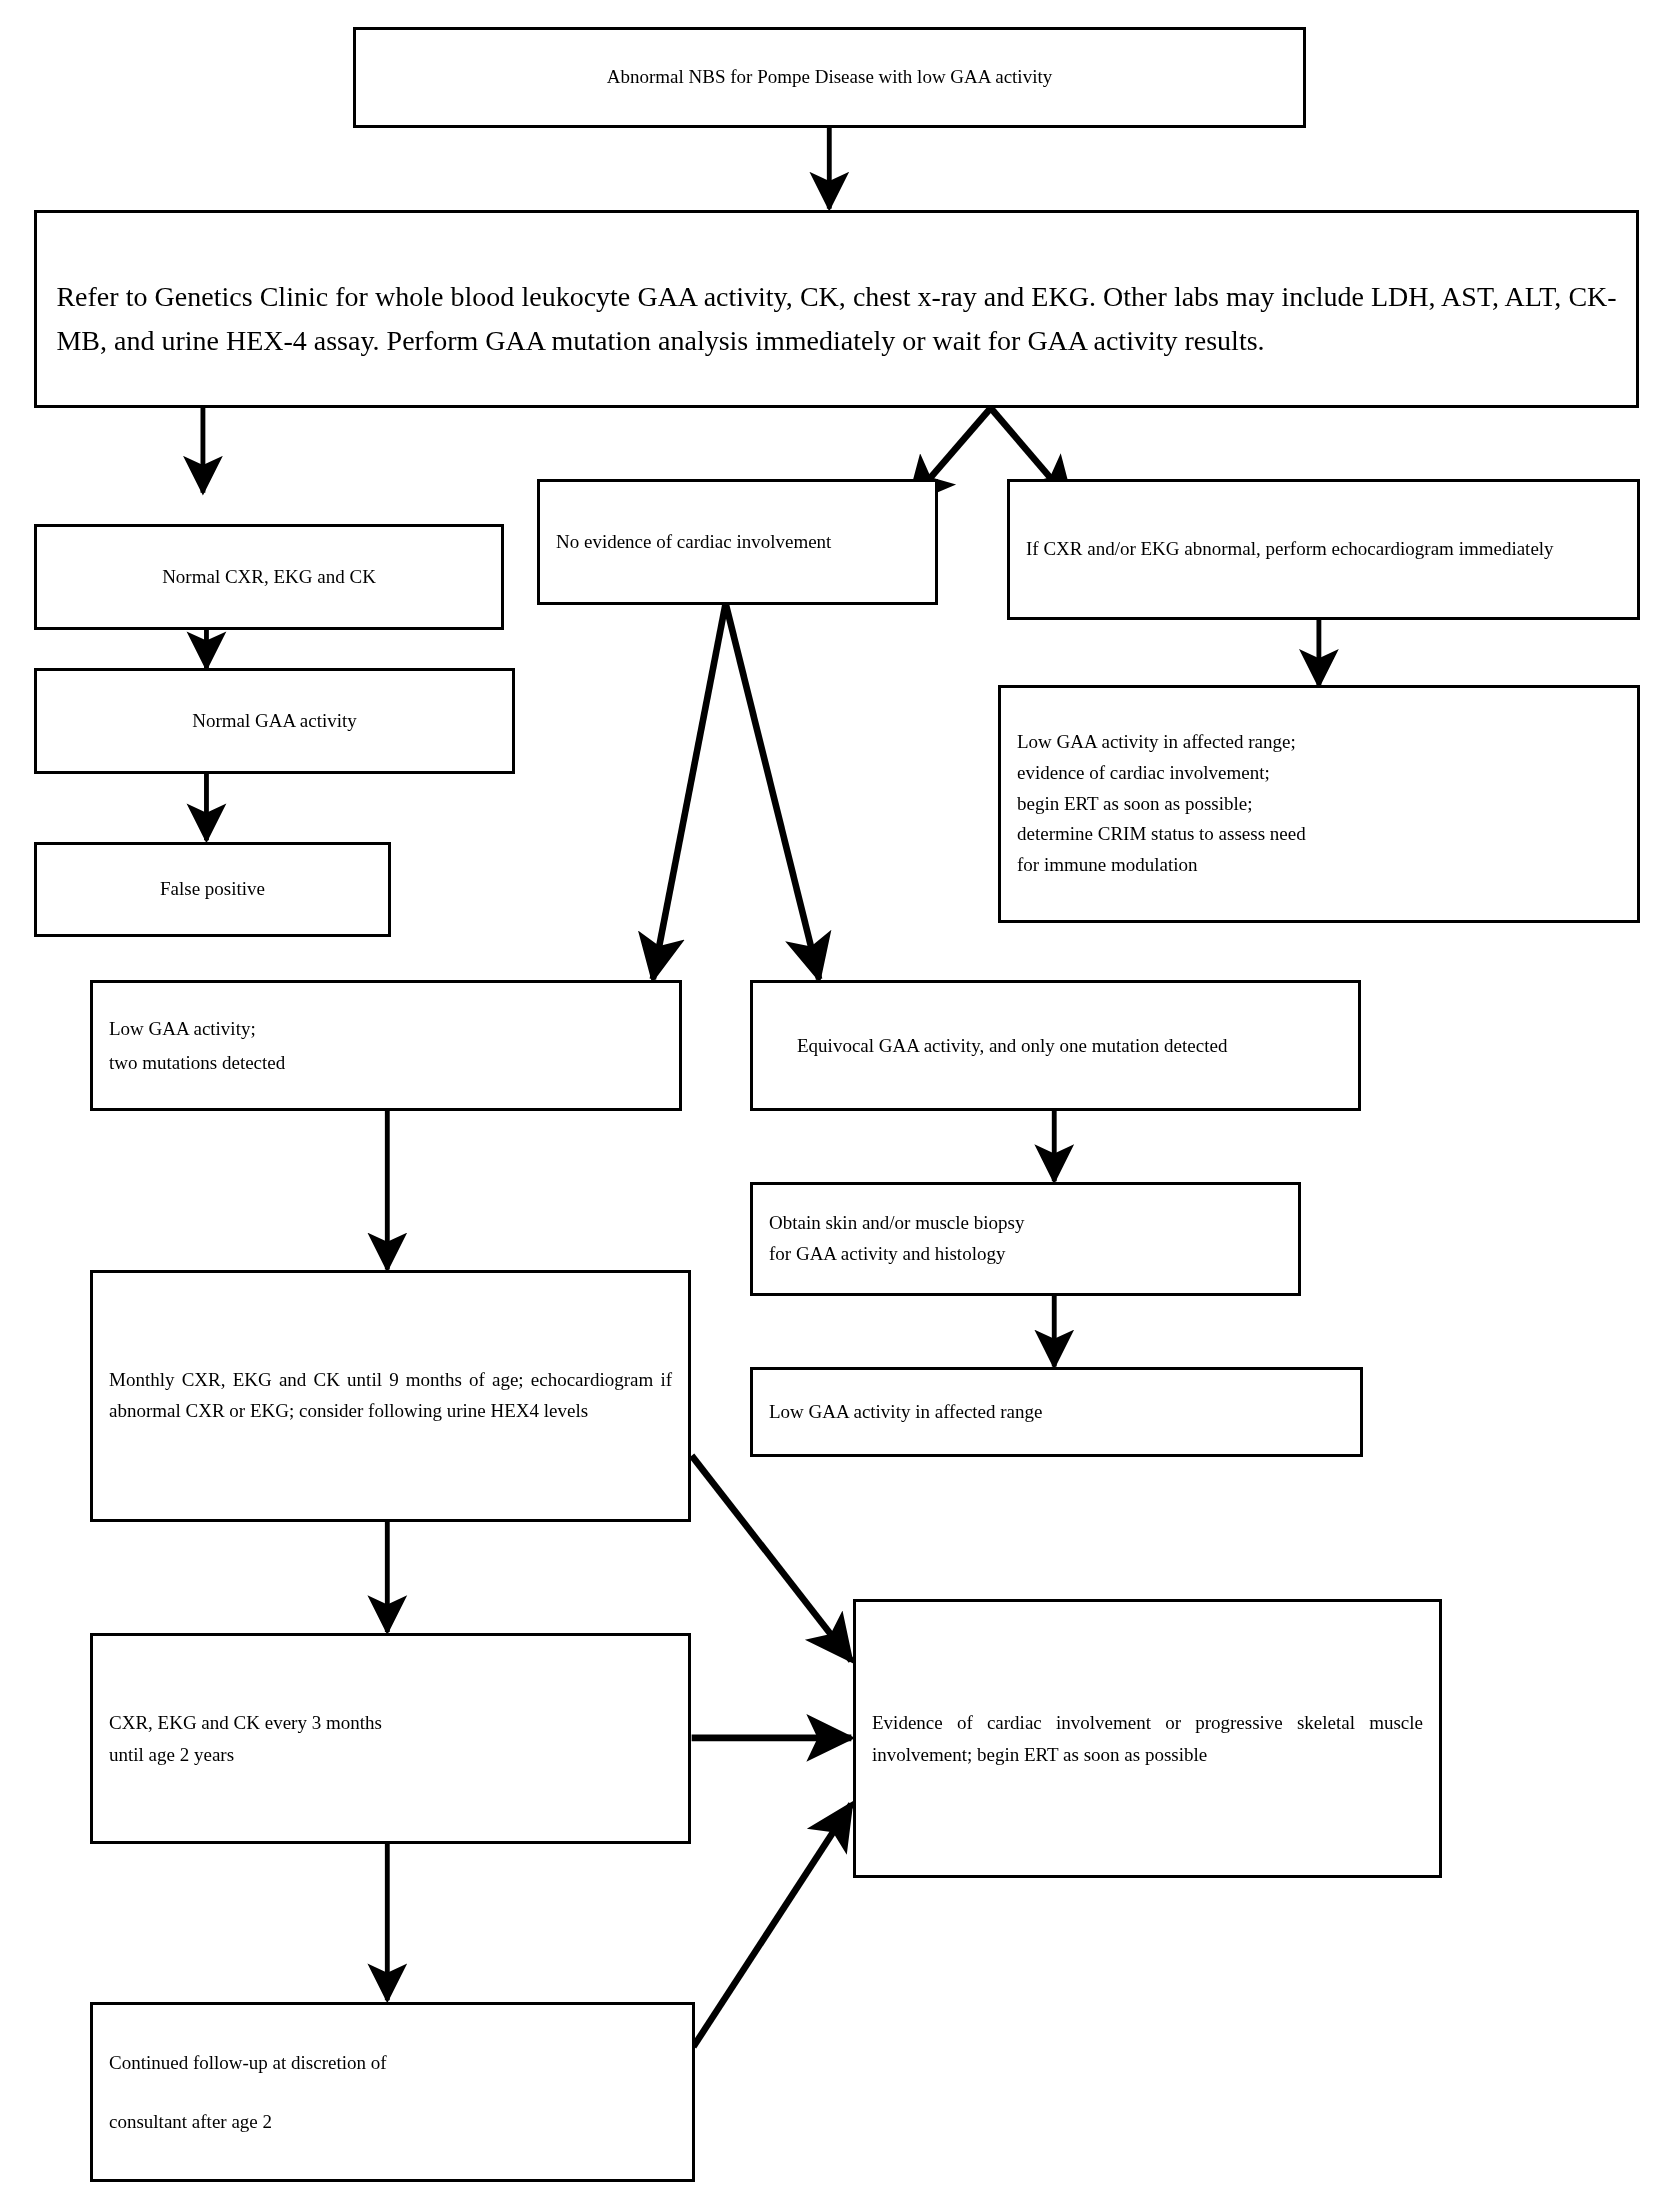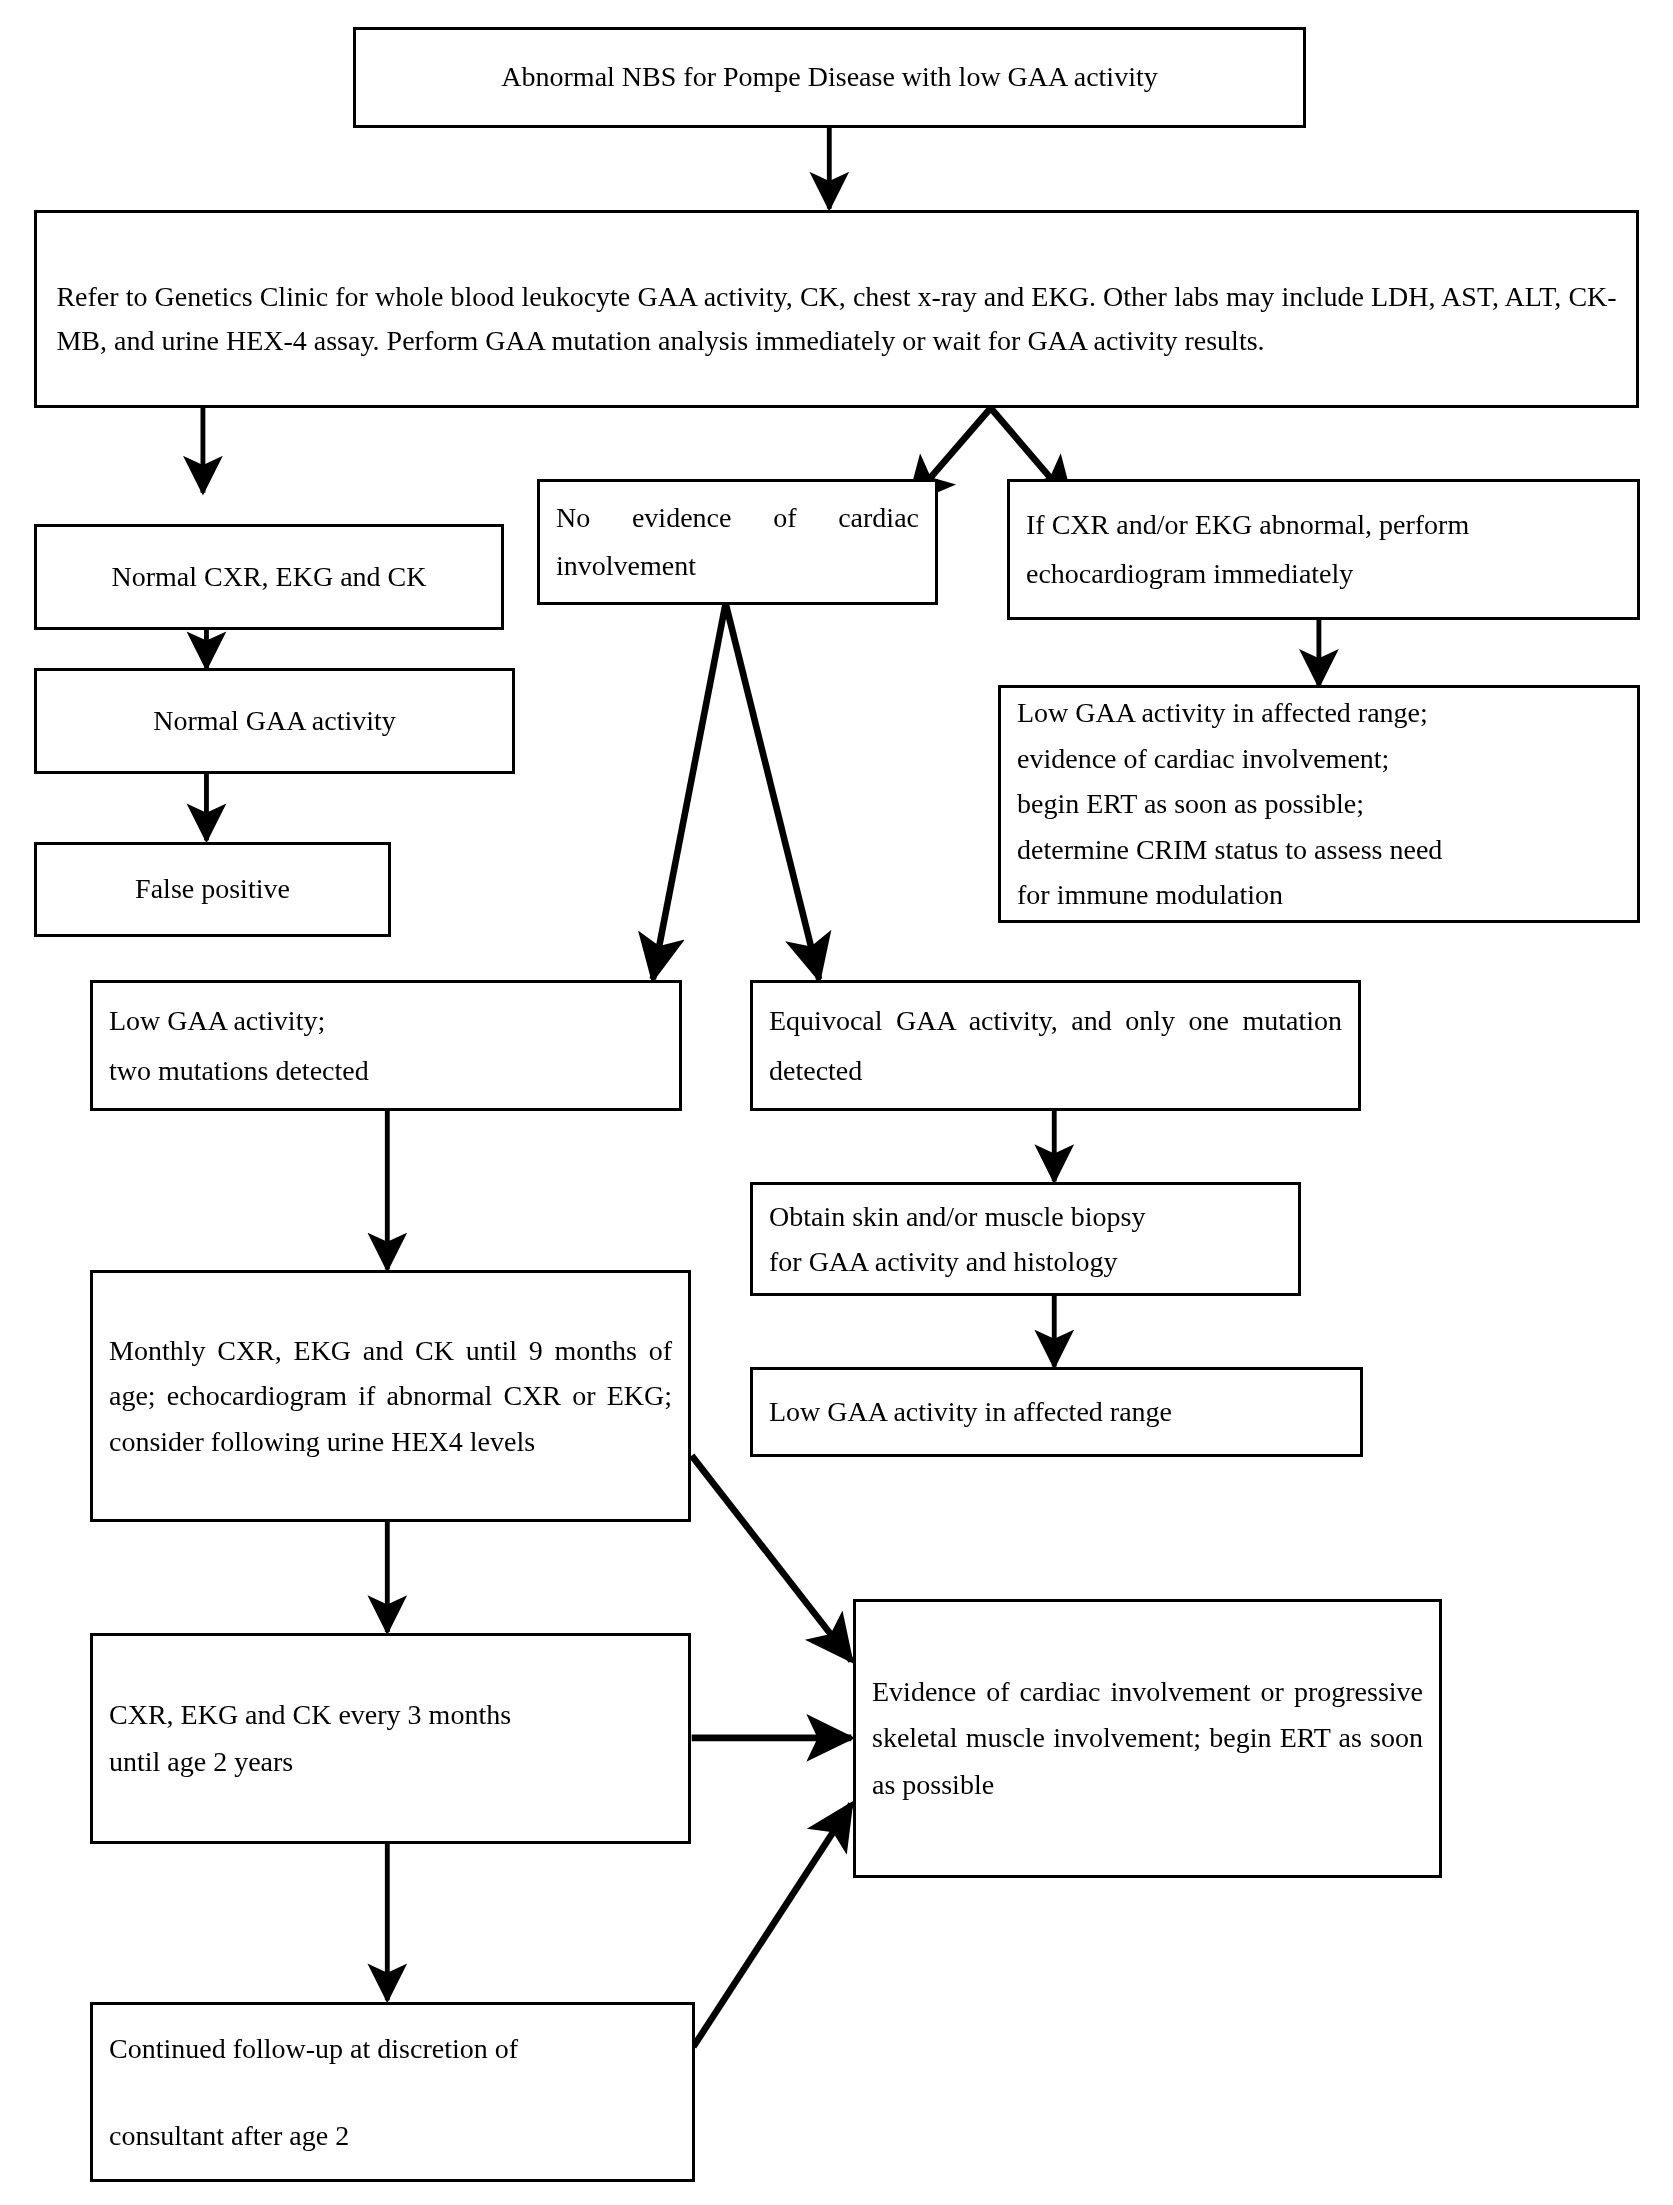--- a/index.html
+++ b/index.html
@@ -22,21 +22,21 @@
     border: 3.5px solid #000000;
     background: #ffffff;
     display: flex;
     align-items: center;
     z-index: 5;
   }
   .node .txt {
     display: block;
     width: 100%;
     color: #000000;
-    font-size: 28px;
+    font-size: 19px;
     line-height: 1.38;
     padding: 0 12.3px;
     white-space: pre-line;
   }
   .just .txt  { text-align: justify; text-align-last: left; }
   .center .txt { text-align: center; }
   .left .txt   { text-align: left; }
 
   svg.edges {
     position: absolute;
@@ -131,21 +131,21 @@
 begin ERT as soon as possible;
 determine CRIM status to assess need
 for immune modulation</span>
   </div>
 
   <div class="node left" style="left:90px; top:980px; width:592px; height:131px;">
     <span class="txt" style="padding:0 16px; line-height:1.78;">Low GAA activity;
 two mutations detected</span>
   </div>
 
-  <div class="node just" style="left:750px; top:980px; width:611px; height:131px;">
+  <div class="node just" style="left:750px; top:980px; width:611px; height:131px;padding-left:28px;">
     <span class="txt" style="padding:0 16px; line-height:1.78;">Equivocal GAA activity, and only one mutation detected</span>
   </div>
 
   <div class="node left" style="left:750px; top:1182px; width:551px; height:114px;font-family:Liberation Serif, serif;">
     <span class="txt" style="padding:0 16px; line-height:1.62;">Obtain skin and/or muscle biopsy
 for GAA activity and histology</span>
   </div>
 
   <div class="node left" style="left:750px; top:1367px; width:613px; height:90px;">
     <span class="txt" style="padding:0 16px;">Low GAA activity in affected range</span>

